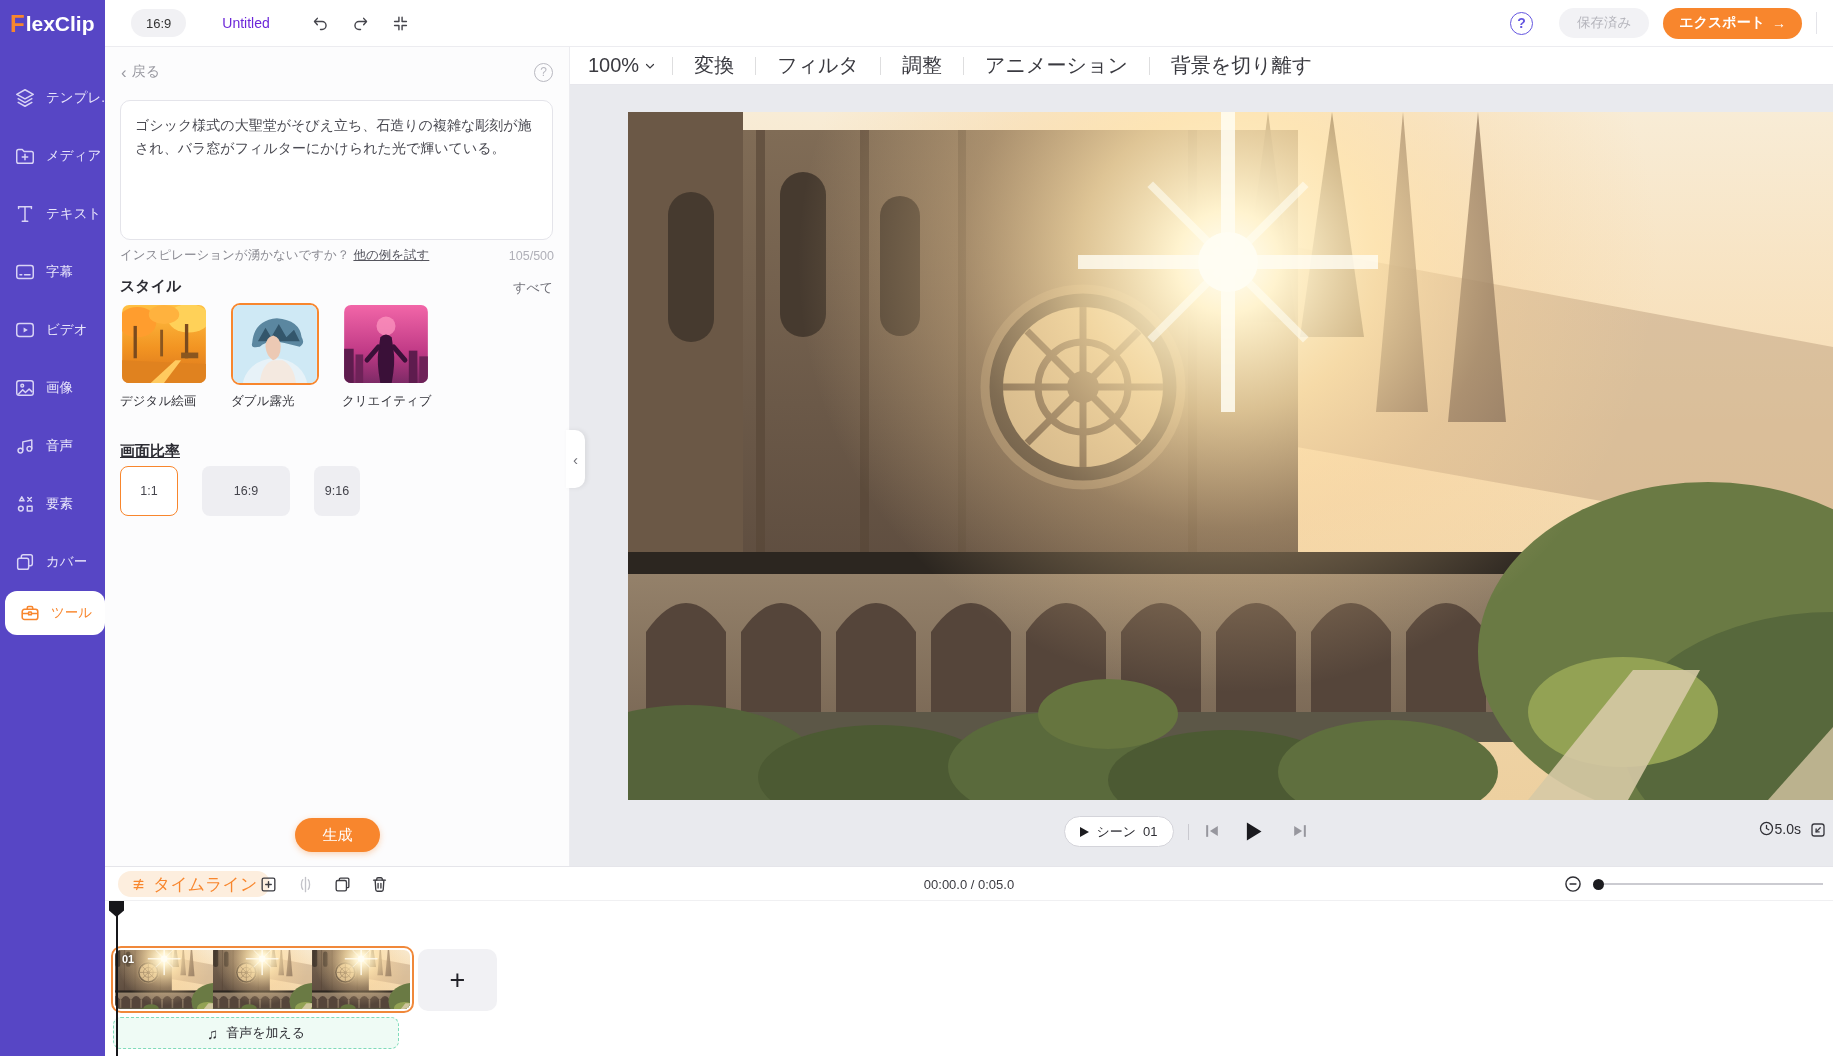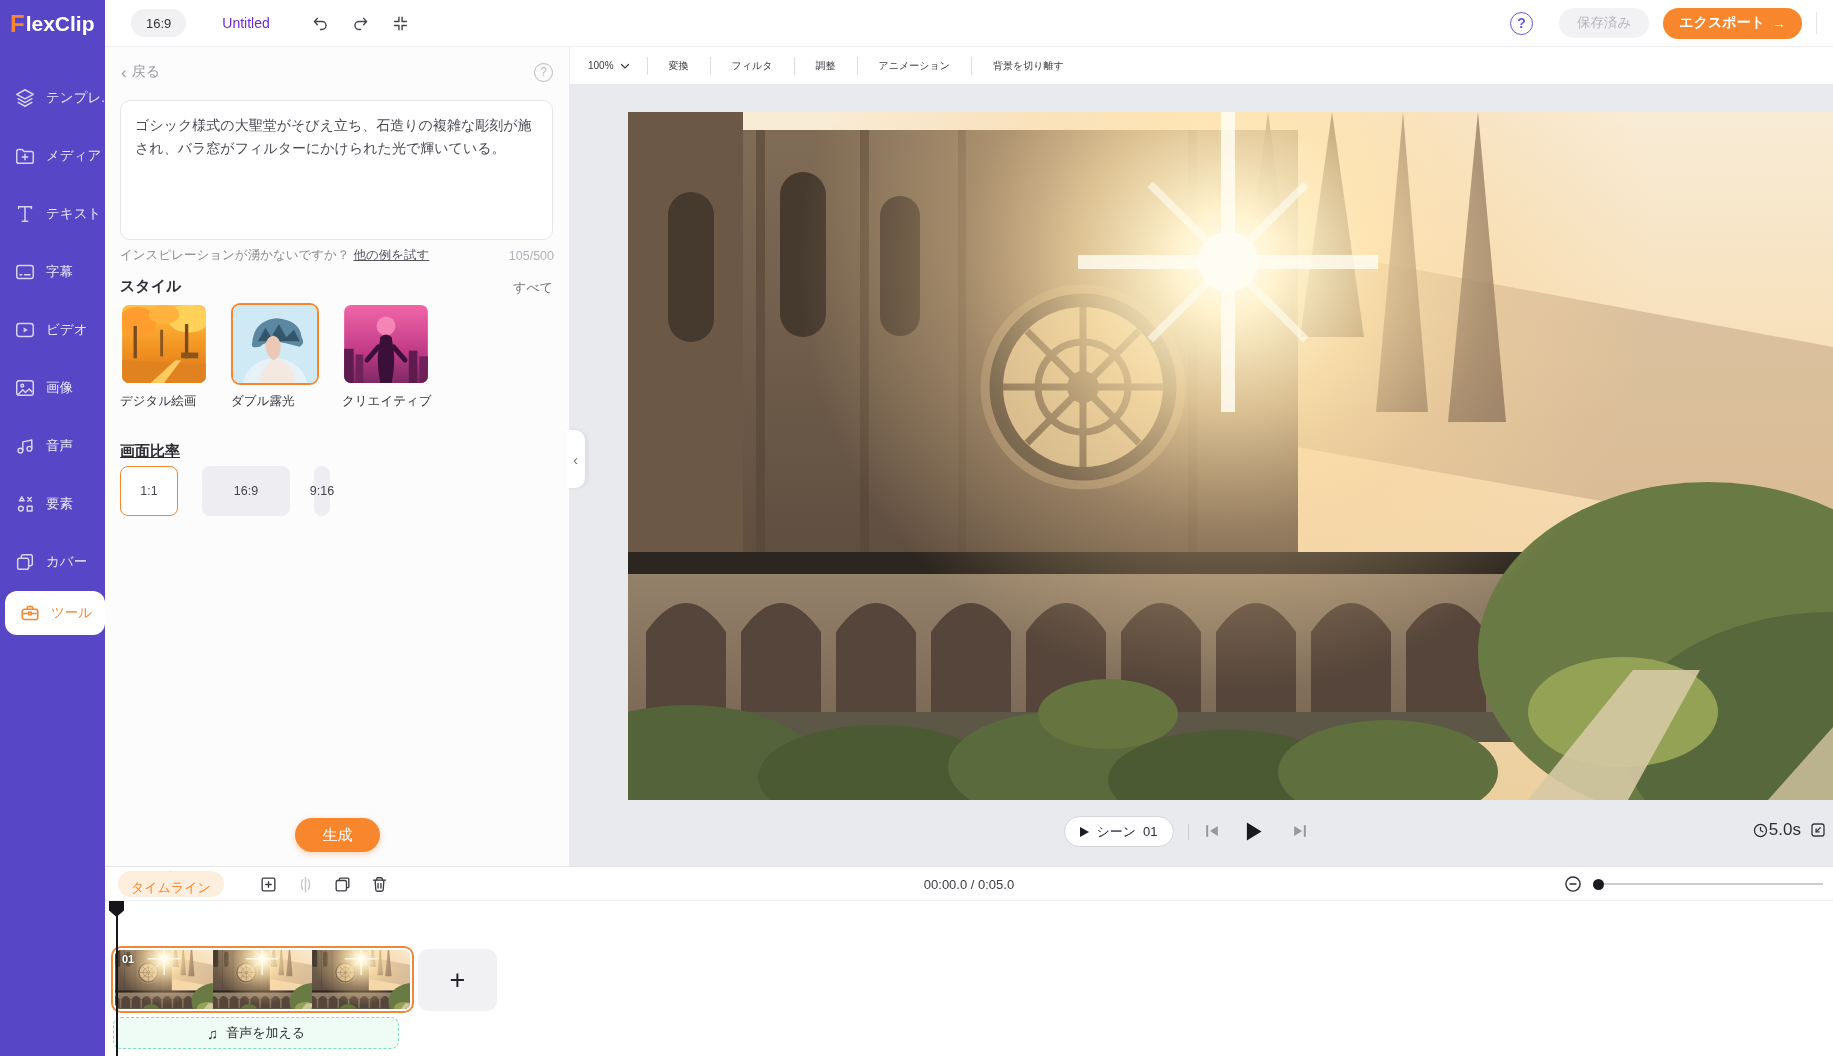--- a/index.html
+++ b/index.html
@@ -50,53 +50,53 @@
   .style-card { width:88px; cursor:pointer; }
   .style-thumb { width:88px; height:82px; border-radius:9px; overflow:hidden; border:2px solid transparent; }
   .style-card.selected .style-thumb { border-color:#f8862d; }
   .style-thumb svg { width:100%; height:100%; display:block; }
   .style-label { margin-top:8px; font-size:12.5px; color:#33333a; white-space:nowrap; }
   .ratio-head { top:395px;text-decoration:underline; }
   .ratio-row { position:absolute; left:15px; top:419px; display:flex; gap:24px; align-items:center; }
   .ratio-btn { height:50px; background:#eeeef2; border:1.5px solid transparent; border-radius:8px; display:flex; align-items:center; justify-content:center; font-size:12.5px; color:#44444c; cursor:pointer; }
   .ratio-btn.r11 { width:58px; }
   .ratio-btn.r169 { width:88px; }
-  .ratio-btn.r916 { width:16px; }
+  .ratio-btn.r916 { width:46px; }
   .ratio-btn.selected { background:#fff; border-color:#f8862d; }
   .generate-btn { position:absolute; left:190px; top:771px; width:85px; height:34px; background:#f8862d; border-radius:17px; color:#fff; font-size:15px; display:flex; align-items:center; justify-content:center; cursor:pointer; box-shadow:0 2px 6px rgba(248,134,45,.35); }
 
   .collapse-tab { position:absolute; left:566px; top:430px; width:19px; height:58px; background:#fff; border-radius:0 10px 10px 0; box-shadow:2px 0 5px rgba(0,0,0,.07); display:flex; align-items:center; justify-content:center; color:#707078; font-size:15px; cursor:pointer; z-index:4; }
 
   
   .canvas-area { position:absolute; left:570px; top:47px; right:0; height:819px; background:#e9eaee; }
-  .canvas-toolbar { position:absolute; left:0; top:0; right:0; height:38px; background:#fff; border-bottom:1px solid #e7e7ec; display:flex; align-items:center; padding-left:18px; font-size:10px; color:#3a3a40; }
+  .canvas-toolbar { position:absolute; left:0; top:0; right:0; height:38px; background:#fff; border-bottom:1px solid #e7e7ec; display:flex; align-items:center; padding-left:18px; font-size:20px; color:#3a3a40; }
   .ct-item { padding:0 21px; cursor:pointer; white-space:nowrap; }
   .ct-zoom { display:flex; align-items:center; gap:5px; cursor:pointer; padding-right:16px; }
   .ct-zoom svg { width:12px; height:12px; }
   .ct-sep { width:1px; height:18px; background:#dededf; }
   .stage { position:absolute; left:58px; top:65px; width:1205px; height:688px; overflow:hidden; background:#f6ddb5; }
   .stage svg { width:100%; height:100%; display:block; }
 
   .scene-row { position:absolute; left:16px; top:753px; right:0; height:66px; }
   .scene-pill { position:absolute; left:478px; top:16px; width:110px; height:31px; background:#fff; border:1px solid #d4d4da; border-radius:16px; display:flex; align-items:center; justify-content:center; gap:7px; font-size:13px; color:#2e2e34; cursor:pointer; }
   .scene-pill .tri { width:0; height:0; border-left:9px solid #1c1c20; border-top:5.5px solid transparent; border-bottom:5.5px solid transparent; }
   .scene-sep { position:absolute; left:602px; top:24px; width:1px; height:16px; background:#c9c9cf; }
   .pb-btn { position:absolute; top:12px; width:36px; height:38px; display:flex; align-items:center; justify-content:center; cursor:pointer; color:#97979e; }
   .pb-btn svg { width:20px; height:20px; }
   .pb-prev { left:608px; } .pb-next { left:696px; }
   .pb-play { left:648px; color:#1a1a1e; } .pb-play svg { width:27px; height:27px; }
-  .dur-badge { position:absolute; right:32px; top:20px; display:flex; align-items:center; gap:0; font-size:17px; color:#2e2e34; cursor:pointer; }
+  .dur-badge { position:absolute; right:32px; top:20px; display:flex; align-items:center; gap:0; font-size:14px; color:#2e2e34; cursor:pointer; }
   .dur-badge svg { width:17px; height:17px; }
   .fit-btn { position:absolute; right:4px; top:21px; width:20px; height:20px; color:#3a3a40; cursor:pointer; }
   .fit-btn svg { width:18px; height:18px; }
 
   
   .timeline { position:absolute; left:105px; top:866px; right:0; bottom:0; background:#fff; border-top:1px solid #e5e5ea; }
   .tl-toolbar { position:absolute; left:0; top:0; right:0; height:34px; border-bottom:1px solid #f0f0f2; }
-  .tl-pill { position:absolute; left:13px; top:4px; height:26px; background:#fdeede; border-radius:13px; display:flex; align-items:center; gap:7px; padding:0 13px; color:#f8862d; font-size:13px; cursor:pointer;flex-direction:column; }
+  .tl-pill { position:absolute; left:13px; top:4px; height:26px; background:#fdeede; border-radius:13px; display:flex; align-items:center; gap:7px; padding:0 13px; color:#f8862d; font-size:17px; cursor:pointer; }
   .tl-pill svg { width:15px; height:15px; }
   .tl-icon { position:absolute; top:5px; width:26px; height:24px; display:flex; align-items:center; justify-content:center; color:#3c3c42; cursor:pointer; }
   .tl-icon svg { width:19px; height:19px; }
   .tl-icon.disabled { color:#c3c3c9; cursor:default; }
   .tl-time { position:absolute; left:50%; transform:translateX(-50%); top:0; height:34px; display:flex; align-items:center; font-size:13px; color:#3a3a40; }
   .tl-zoomout { position:absolute; right:250px; top:7px; width:20px; height:20px; color:#2e2e34; cursor:pointer; }
   .tl-zoomout svg { width:20px; height:20px; }
   .tl-slider { position:absolute; right:10px; top:16px; width:228px; height:2px; background:#cbcbd1; cursor:pointer; }
   .tl-slider .handle { position:absolute; left:-2px; top:-4.5px; width:11px; height:11px; border-radius:50%; background:#1c1c20; }
 

